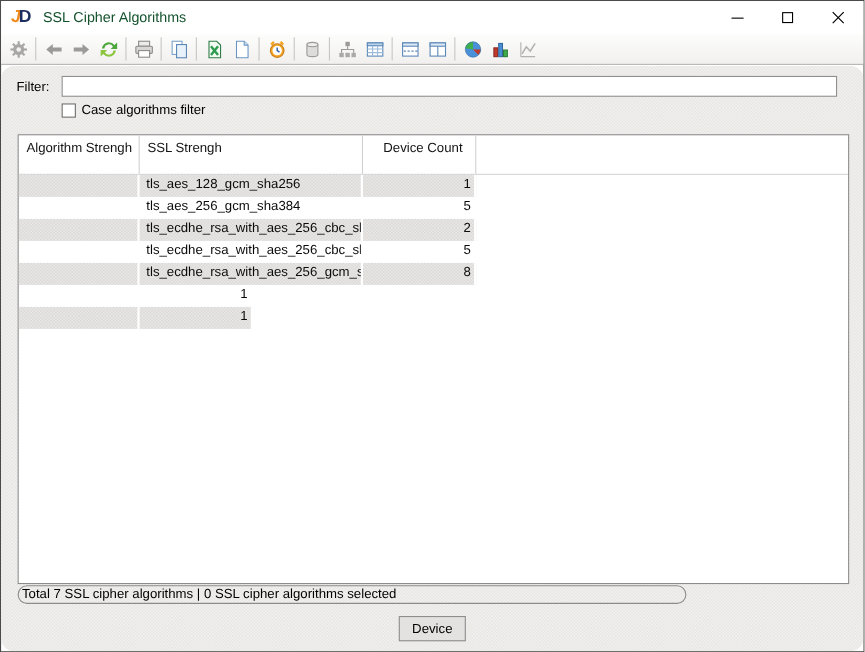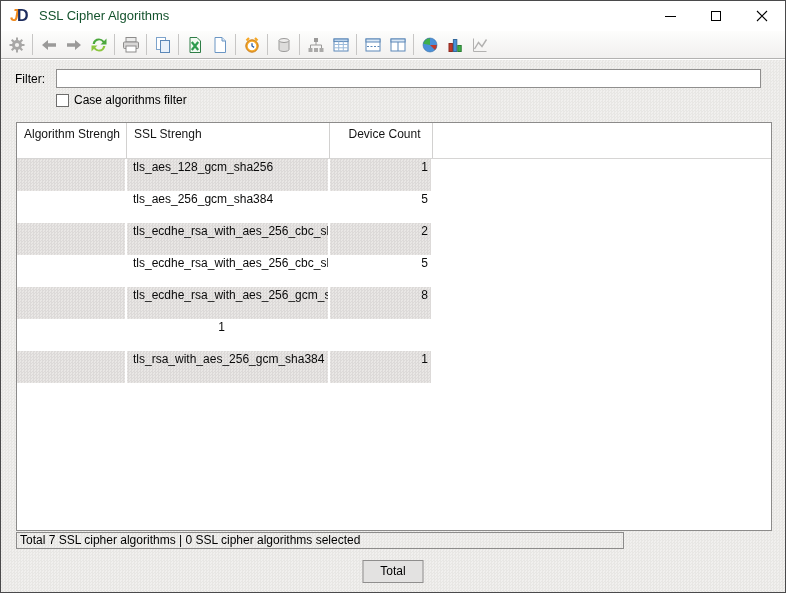--- a/index.html
+++ b/index.html
@@ -34,20 +34,21 @@
   .tb-btn svg { display:block; }
 
   
   .content {
     position:absolute; top:59px; left:0; right:0; bottom:0;
   }
   .dots {
     background-color:#f1f0ee;
     background-image: conic-gradient(rgba(110,105,100,.07) 25%, transparent 0 50%, rgba(110,105,100,.07) 0 75%, transparent 0);
     background-size: 3px 3px;
+    border-radius: 12px;
   }
   .filter-label { position:absolute; left:14px; top:12px; font-size:12px; color:#000; }
   .filter-input {
     position:absolute; left:55px; top:9px; width:705px; height:19px;
     background:#fff; border:1px solid #8f8e8d; font-size:12px; padding:0 3px;
     font-family:"Liberation Sans","DejaVu Sans",sans-serif; outline:none;
   }
   .checkbox-row { position:absolute; left:55px; top:33px; height:14px; display:flex; align-items:center; }
   .checkbox { width:13px; height:13px; background:#fff; border:1px solid #6e6d6c; cursor:pointer; }
   .checkbox-label { font-size:12px; color:#000; margin-left:5px; }
@@ -57,21 +58,21 @@
     position:absolute; left:15px; top:62px; width:756px; height:409px;
     background:#fff; border:1px solid #8c8b8a; overflow:hidden;
   }
   .thead { display:flex; height:36px; border-bottom:1px solid #d6d5d4; }
   .th { font-size:12px; color:#141414; padding-left:7px; line-height:23px;
         border-right:1px solid #d2d1d0; overflow:hidden; white-space:nowrap; cursor:pointer; }
   .th.c-strength { width:110px; }
   .th.c-cipher   { width:203px; }
   .th.c-count    { width:103px;text-align:center; }
   .tbody { }
-  .trow { display:flex; height:32px; width:416px; cursor:default; }
+  .trow { display:flex; height:20px; width:416px; cursor:default; }
   .cell { font-size:12px; color:#0a0a0a; line-height:16px; white-space:nowrap; overflow:hidden;
           border-right:2px solid #ffffff; }
   .cell.c-strength { width:110px; }
   .cell.c-cipher   { width:203px; padding-left:6px; }
   .cell.c-count    { width:103px; text-align:right; padding-right:3px; }
   .trow:nth-child(odd) .cell {
     background-color:#e9e7e5;
     background-image: conic-gradient(rgba(110,105,100,.10) 25%, transparent 0 50%, rgba(110,105,100,.10) 0 75%, transparent 0);
     background-size: 3px 3px;
   }
@@ -286,24 +287,23 @@
             <div class="cell c-strength"></div>
             <div class="cell c-cipher">tls_ecdhe_rsa_with_aes_256_gcm_sh...</div>
             <div class="cell c-count">8</div>
           </div>
           <div class="trow">
             <div class="cell c-strength"></div>
             <div class="cell c-count">1</div>
           </div>
           <div class="trow">
             <div class="cell c-strength"></div>
-            <div class="cell c-cipher">tls_rsa_with_aes_256_gcm_sha384</div>
             <div class="cell c-count">1</div>
           </div>
         </div>
     </div>
 
     <div class="statusbar dots">Total 7 SSL cipher algorithms | 0 SSL cipher algorithms selected</div>
 
-    <button class="close-btn">Total</button>
+    <button class="close-btn">Device</button>
   </div>
 
 </div>
 
 </body></html>

